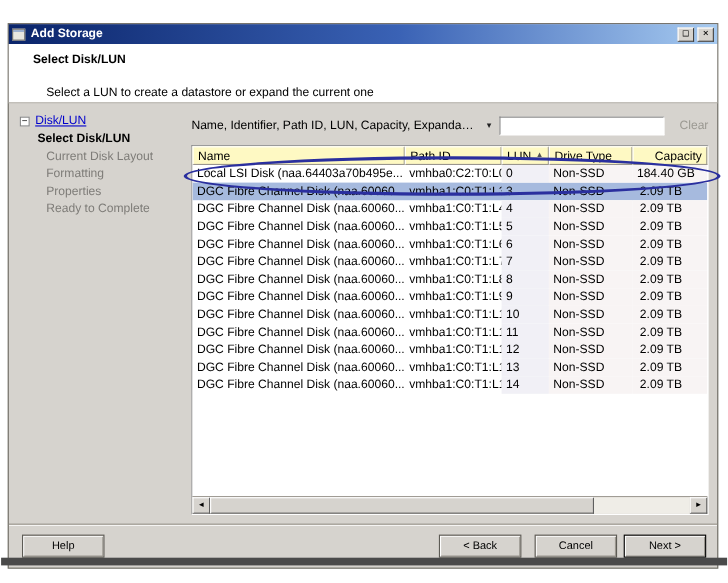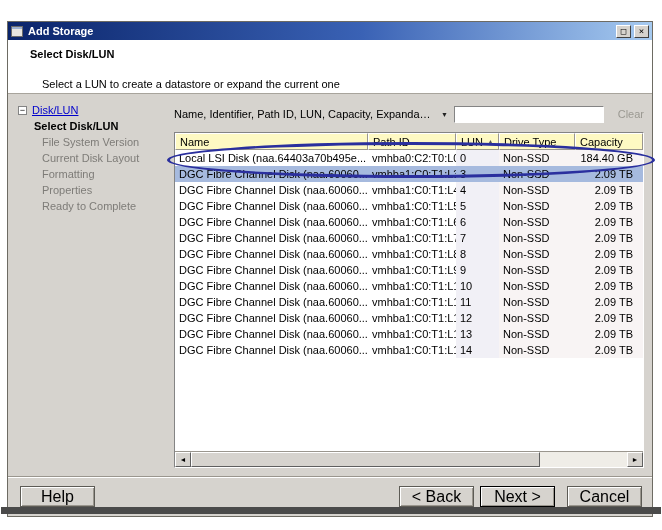--- a/index.html
+++ b/index.html
@@ -72,28 +72,28 @@
   }
   .thead { flex:0 0 17px; display:flex; background:#fef9c3; font-size:11px; }
   .th {
     padding:1px 4px; white-space:nowrap; overflow:hidden;
     border-top:1px solid #ffffff; border-left:1px solid #ffffff;
     border-right:1px solid #9a968e; border-bottom:1px solid #9a968e;
     display:flex; align-items:center; cursor:default;
   }
   .sort { font-size:7px; color:#555; margin-left:4px; }
   .w-name { width:193px; } .w-path { width:88px; } .w-lun { width:43px; }
-  .w-drive { width:76px; } .w-cap { flex:1; justify-content:flex-start; }
+  .w-drive { width:76px; } .w-cap { flex:1; justify-content:flex-end; }
   .tbody { flex:1; overflow:hidden; background:#ffffff; }
   .trow { display:flex; height:16px; font-size:11px; }
   .cell { height:16px; line-height:16px; padding:0 4px; white-space:nowrap; overflow:hidden; }
   .c-name { width:193px; } .c-path { width:88px; }
   .c-lun { width:43px; background:#f1f0f6; }
   .c-drive { width:76px; background:#f8f4f4; }
-  .c-cap { flex:1; text-align:right; padding-right:10px; background:#f8f4f4; }
+  .c-cap { flex:1; text-align:right; padding-right:23px; background:#f8f4f4; }
   .trow.selected { background:#a6bade; }
   .trow.selected .cell { background:transparent; }
   
   .hscroll { flex:0 0 16px; display:flex; border-top:1px solid #9a968e; background:#d6d3ce; }
   .scroll-btn {
     flex:0 0 16px; height:15px; background:#d6d3ce;
     border:1px solid; border-color:#ffffff #5f5f5f #5f5f5f #ffffff;
     font-size:7px; line-height:13px; text-align:center; color:#000; cursor:default;
   }
   .scroll-track { flex:1; background:#efede7; position:relative; }
@@ -105,21 +105,21 @@
   
   .footer {
     flex:0 0 40px; display:flex; align-items:center;
     padding:0 10px 0 12px;
     border-top:1px solid #9a968e; box-shadow:inset 0 1px 0 #ffffff;
   }
   .btn {
     width:75px; height:21px; background:#d6d3ce;
     border:1px solid #5d5b55;
     box-shadow:inset 1px 1px 0 #ffffff, inset -1px -1px 0 #9a968e;
-    font-family:"Liberation Sans", sans-serif; font-size:16px; color:#000; cursor:default;
+    font-family:"Liberation Sans", sans-serif; font-size:10px; color:#000; cursor:default;
   }
   .btn.default { border:1px solid #000; }
   .spacer { flex:1; }
   .btn + .btn { margin-left:6px; }
   .btn-cancel { margin-left:12px !important; }
   
   .annotation-ellipse {
     position:absolute; left:167px; top:142px; width:488px; height:36px;
     border:3px solid #2a2f9e; border-radius:50%;
     pointer-events:none; z-index:10;
@@ -146,21 +146,20 @@
 
   <div class="body">
 
     <div class="sidebar">
       <div class="tree-root">
         <span class="expander">−</span>
         <span class="root-link">Disk/LUN</span>
       </div>
       <div id="sidebar-steps">
           <div class="step active">Select Disk/LUN</div>
-          <div class="step">File System Version</div>
           <div class="step">Current Disk Layout</div>
           <div class="step">Formatting</div>
           <div class="step">Properties</div>
           <div class="step">Ready to Complete</div>
         </div>
     </div>
 
     <div class="main">
 
       <div class="filter-row">
@@ -293,20 +292,20 @@
         </div>
       </div>
 
     </div>
   </div>
 
   <div class="footer">
     <button class="btn">Help</button>
     <span class="spacer"></span>
     <button class="btn">&lt; Back</button>
+    <button class="btn btn-cancel">Cancel</button>
     <button class="btn default">Next &gt;</button>
-    <button class="btn btn-cancel">Cancel</button>
   </div>
 
 </div>
 
 <div class="annotation-ellipse"></div>
 <div class="bottom-bar"></div>
 
 </body></html>

